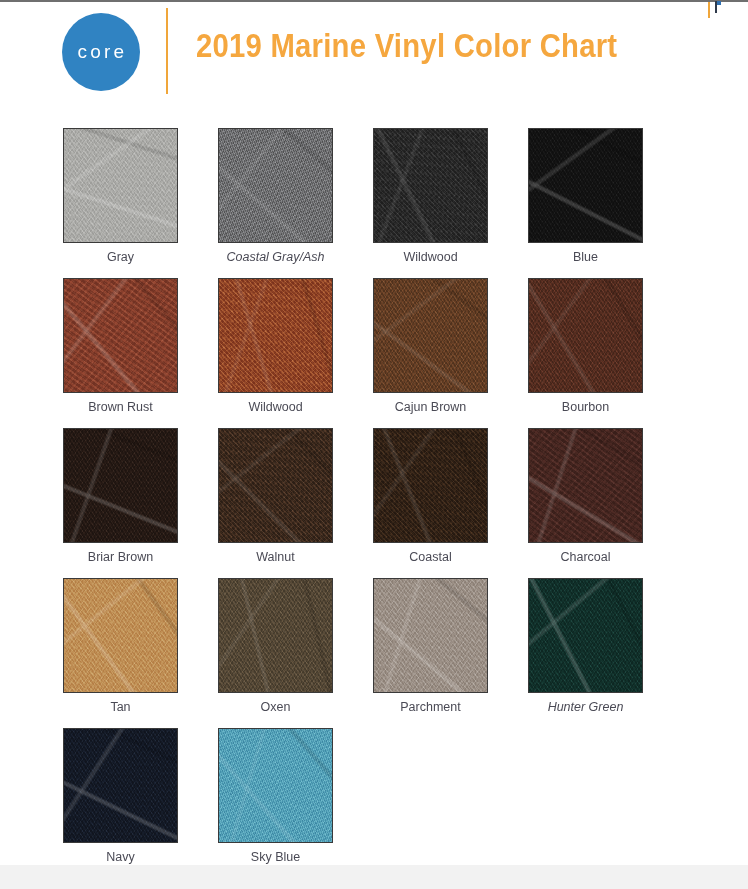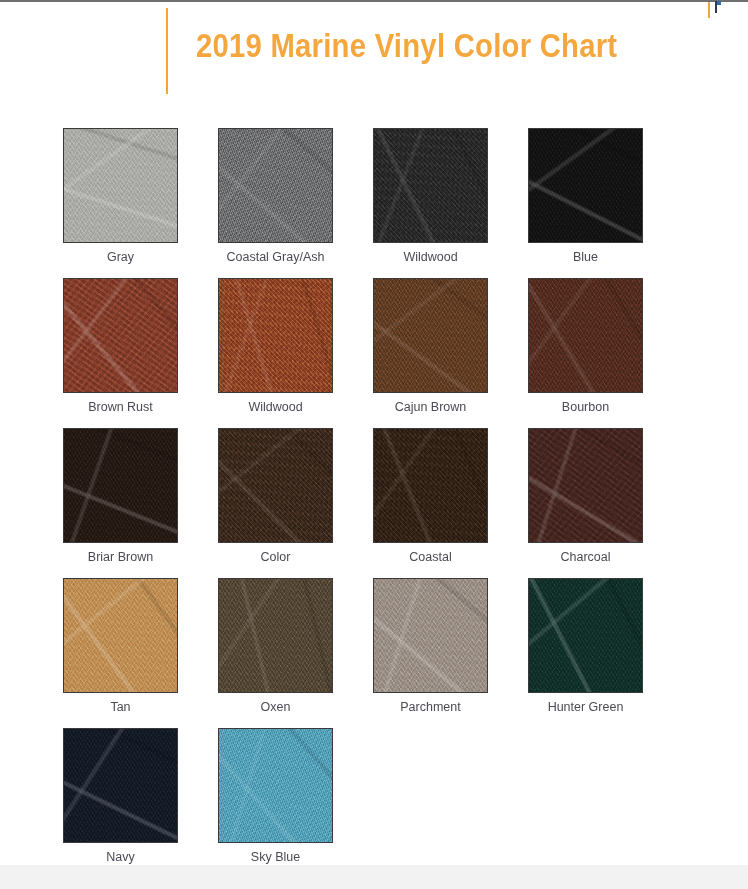--- a/index.html
+++ b/index.html
@@ -148,20 +148,21 @@
     width: 115px;
     text-align: center;
     font-size: 12.5px;
     color: #4a4a55;
     font-family: "Liberation Sans", sans-serif;
     white-space: nowrap;
   }
   .label.wide {
     left: -20px;
     width: 155px;
+    font-style: italic;
   }
 
   
   .footer {
     position: absolute;
     left: 470px;
     top: 862px;
     font-size: 13px;
     color: #55555f;
     font-family: "Liberation Sans", sans-serif;
@@ -177,20 +178,23 @@
 <body>
 
 <div class="page-top-rule"></div>
 <div class="corner-mark">
   <div class="tick-orange"></div>
   <div class="tick-dark"></div>
   <div class="tick-blue"></div>
 </div>
 
 <div class="header">
+  <div class="logo-circle">
+    <span class="logo-text">core</span>
+  </div>
   <div class="header-divider"></div>
   <div class="chart-title">2019 Marine Vinyl Color Chart</div>
 </div>
 
 <div class="grid" id="swatch-grid">
     <div class="cell">
       <div class="swatch-wrap">
         <div class="swatch" style="background-color: rgb(181, 181, 178);">
           <div class="grain" style="background-image: repeating-linear-gradient(42deg, rgba(255, 255, 255, 0.13) 0px, rgba(255, 255, 255, 0.13) 1px, rgba(0, 0, 0, 0.12) 1px, rgba(0, 0, 0, 0.12) 4px), repeating-linear-gradient(-48deg, rgba(255, 255, 255, 0.1) 0px, rgba(255, 255, 255, 0.1) 1px, rgba(0, 0, 0, 0.1) 1px, rgba(0, 0, 0, 0.1) 5px);"></div>
           <div class="grain2" style="background-image: repeating-linear-gradient(60deg, rgba(255, 255, 255, 0.2) 0px, rgba(255, 255, 255, 0.2) 1px, rgba(0, 0, 0, 0.2) 1px, rgba(0, 0, 0, 0.2) 3px), repeating-linear-gradient(-60deg, rgba(255, 255, 255, 0.18) 0px, rgba(255, 255, 255, 0.18) 1px, rgba(0, 0, 0, 0.18) 1px, rgba(0, 0, 0, 0.18) 3px);"></div>
@@ -279,21 +283,21 @@
         <div class="label">Briar Brown</div>
       </div>
     </div>
     <div class="cell">
       <div class="swatch-wrap">
         <div class="swatch" style="background-color: rgb(74, 51, 36);">
           <div class="grain" style="background-image: repeating-linear-gradient(48deg, rgba(255, 255, 255, 0.3) 0px, rgba(255, 255, 255, 0.3) 1px, rgba(0, 0, 0, 0.34) 1px, rgba(0, 0, 0, 0.34) 3px), repeating-linear-gradient(-37deg, rgba(255, 255, 255, 0.22) 0px, rgba(255, 255, 255, 0.22) 1px, rgba(0, 0, 0, 0.28) 1px, rgba(0, 0, 0, 0.28) 4px), repeating-linear-gradient(95deg, rgba(255, 255, 255, 0.16) 0px, rgba(255, 255, 255, 0.16) 2px, rgba(0, 0, 0, 0.2) 2px, rgba(0, 0, 0, 0.2) 5px);"></div>
           <div class="grain2" style="background-image: repeating-linear-gradient(42deg, rgba(255, 255, 255, 0.13) 0px, rgba(255, 255, 255, 0.13) 1px, rgba(0, 0, 0, 0.12) 1px, rgba(0, 0, 0, 0.12) 4px), repeating-linear-gradient(-48deg, rgba(255, 255, 255, 0.1) 0px, rgba(255, 255, 255, 0.1) 1px, rgba(0, 0, 0, 0.1) 1px, rgba(0, 0, 0, 0.1) 5px);"></div>
           <div class="creases" style="background-image: linear-gradient(45deg, transparent 0px, transparent 38%, rgba(255, 255, 255, 0.3) 39%, rgba(255, 255, 255, 0.3) 40%, transparent 41%, transparent 100%), linear-gradient(-38deg, transparent 0px, transparent 62%, rgba(255, 255, 255, 0.21) 63%, rgba(255, 255, 255, 0.21) 64%, transparent 65%, transparent 100%), linear-gradient(45deg, transparent 0px, transparent 70%, rgba(0, 0, 0, 0.35) 71%, rgba(0, 0, 0, 0.35) 72%, transparent 73%, transparent 100%);"></div>
         </div>
-        <div class="label">Color</div>
+        <div class="label">Walnut</div>
       </div>
     </div>
     <div class="cell">
       <div class="swatch-wrap">
         <div class="swatch" style="background-color: rgb(62, 42, 27);">
           <div class="grain" style="background-image: repeating-linear-gradient(48deg, rgba(255, 255, 255, 0.3) 0px, rgba(255, 255, 255, 0.3) 1px, rgba(0, 0, 0, 0.34) 1px, rgba(0, 0, 0, 0.34) 3px), repeating-linear-gradient(-37deg, rgba(255, 255, 255, 0.22) 0px, rgba(255, 255, 255, 0.22) 1px, rgba(0, 0, 0, 0.28) 1px, rgba(0, 0, 0, 0.28) 4px), repeating-linear-gradient(95deg, rgba(255, 255, 255, 0.16) 0px, rgba(255, 255, 255, 0.16) 2px, rgba(0, 0, 0, 0.2) 2px, rgba(0, 0, 0, 0.2) 5px);"></div>
           <div class="grain2" style="background-image: repeating-linear-gradient(42deg, rgba(255, 255, 255, 0.13) 0px, rgba(255, 255, 255, 0.13) 1px, rgba(0, 0, 0, 0.12) 1px, rgba(0, 0, 0, 0.12) 4px), repeating-linear-gradient(-48deg, rgba(255, 255, 255, 0.1) 0px, rgba(255, 255, 255, 0.1) 1px, rgba(0, 0, 0, 0.1) 1px, rgba(0, 0, 0, 0.1) 5px);"></div>
           <div class="creases" style="background-image: linear-gradient(68deg, transparent 0px, transparent 38%, rgba(255, 255, 255, 0.3) 39%, rgba(255, 255, 255, 0.3) 40%, transparent 41%, transparent 100%), linear-gradient(-55deg, transparent 0px, transparent 62%, rgba(255, 255, 255, 0.21) 63%, rgba(255, 255, 255, 0.21) 64%, transparent 65%, transparent 100%), linear-gradient(68deg, transparent 0px, transparent 70%, rgba(0, 0, 0, 0.35) 71%, rgba(0, 0, 0, 0.35) 72%, transparent 73%, transparent 100%);"></div>
         </div>
         <div class="label">Coastal</div>

